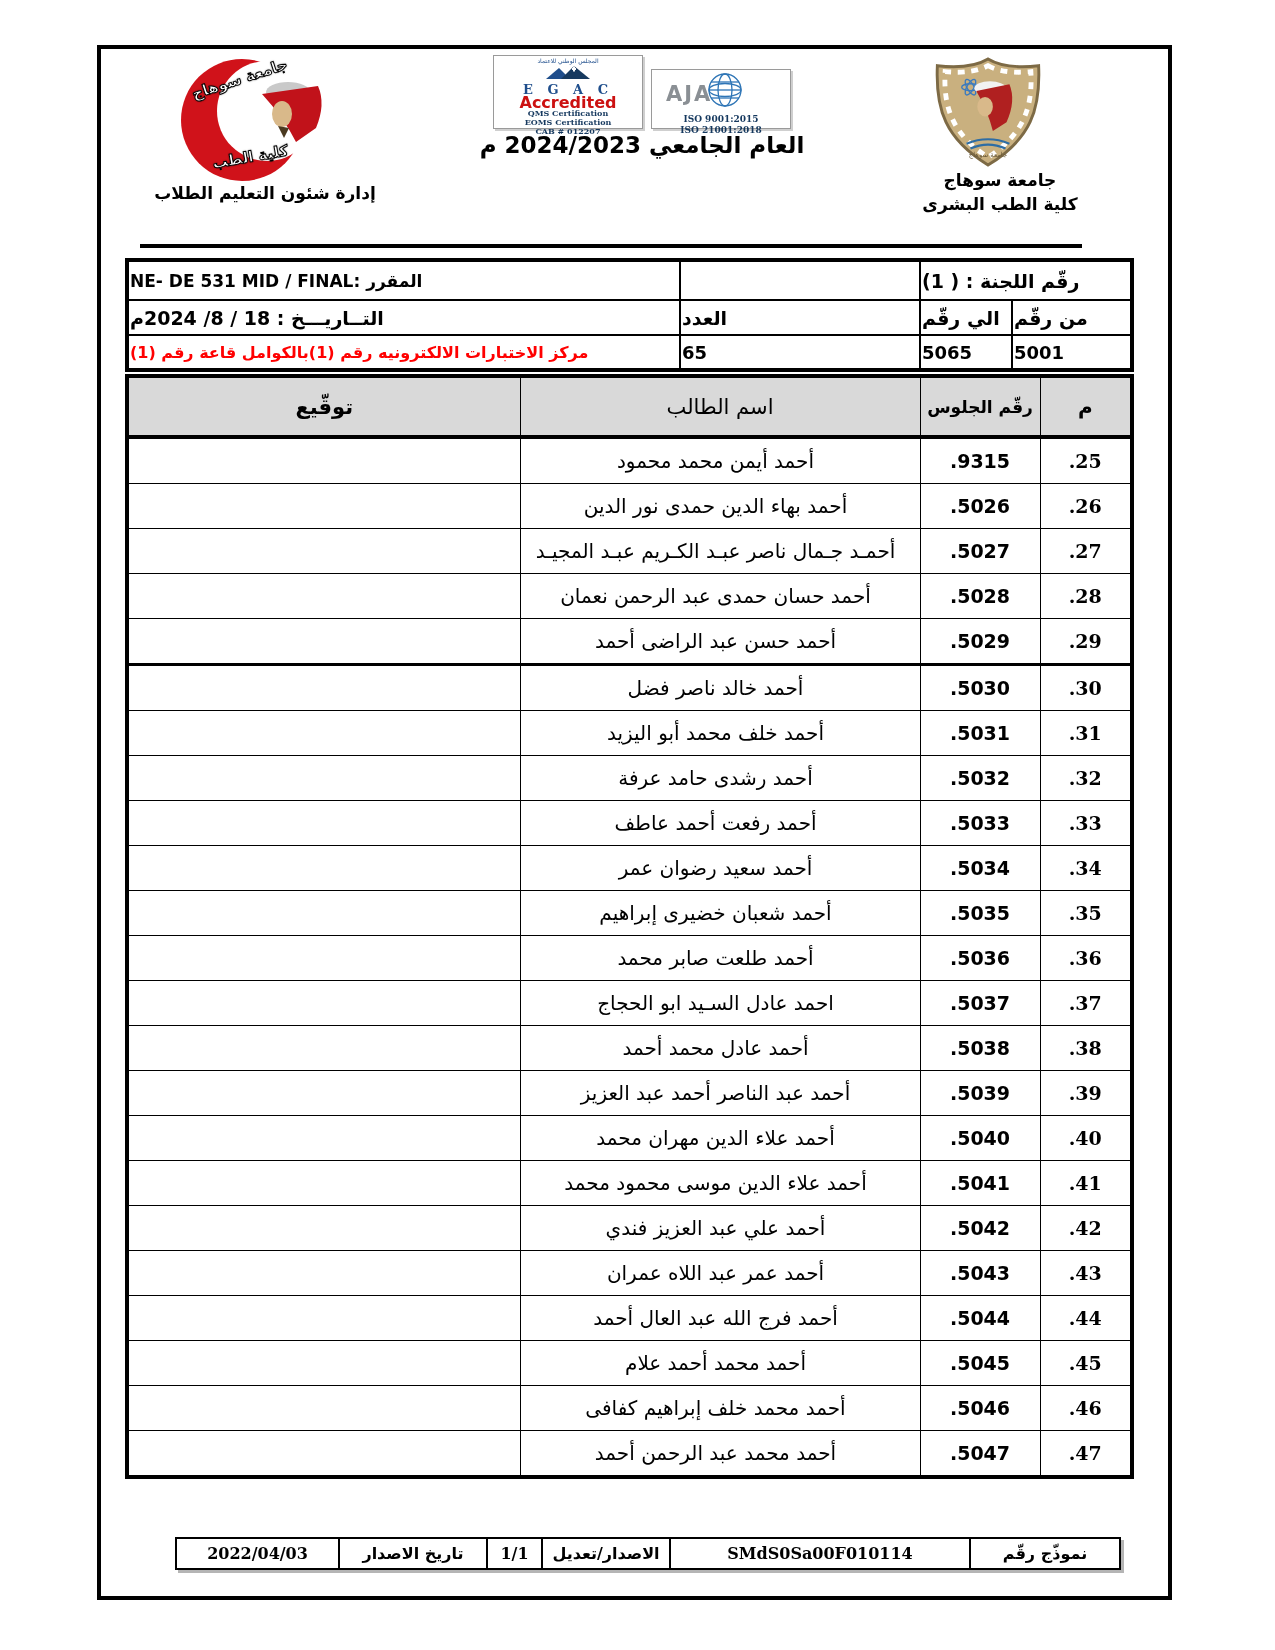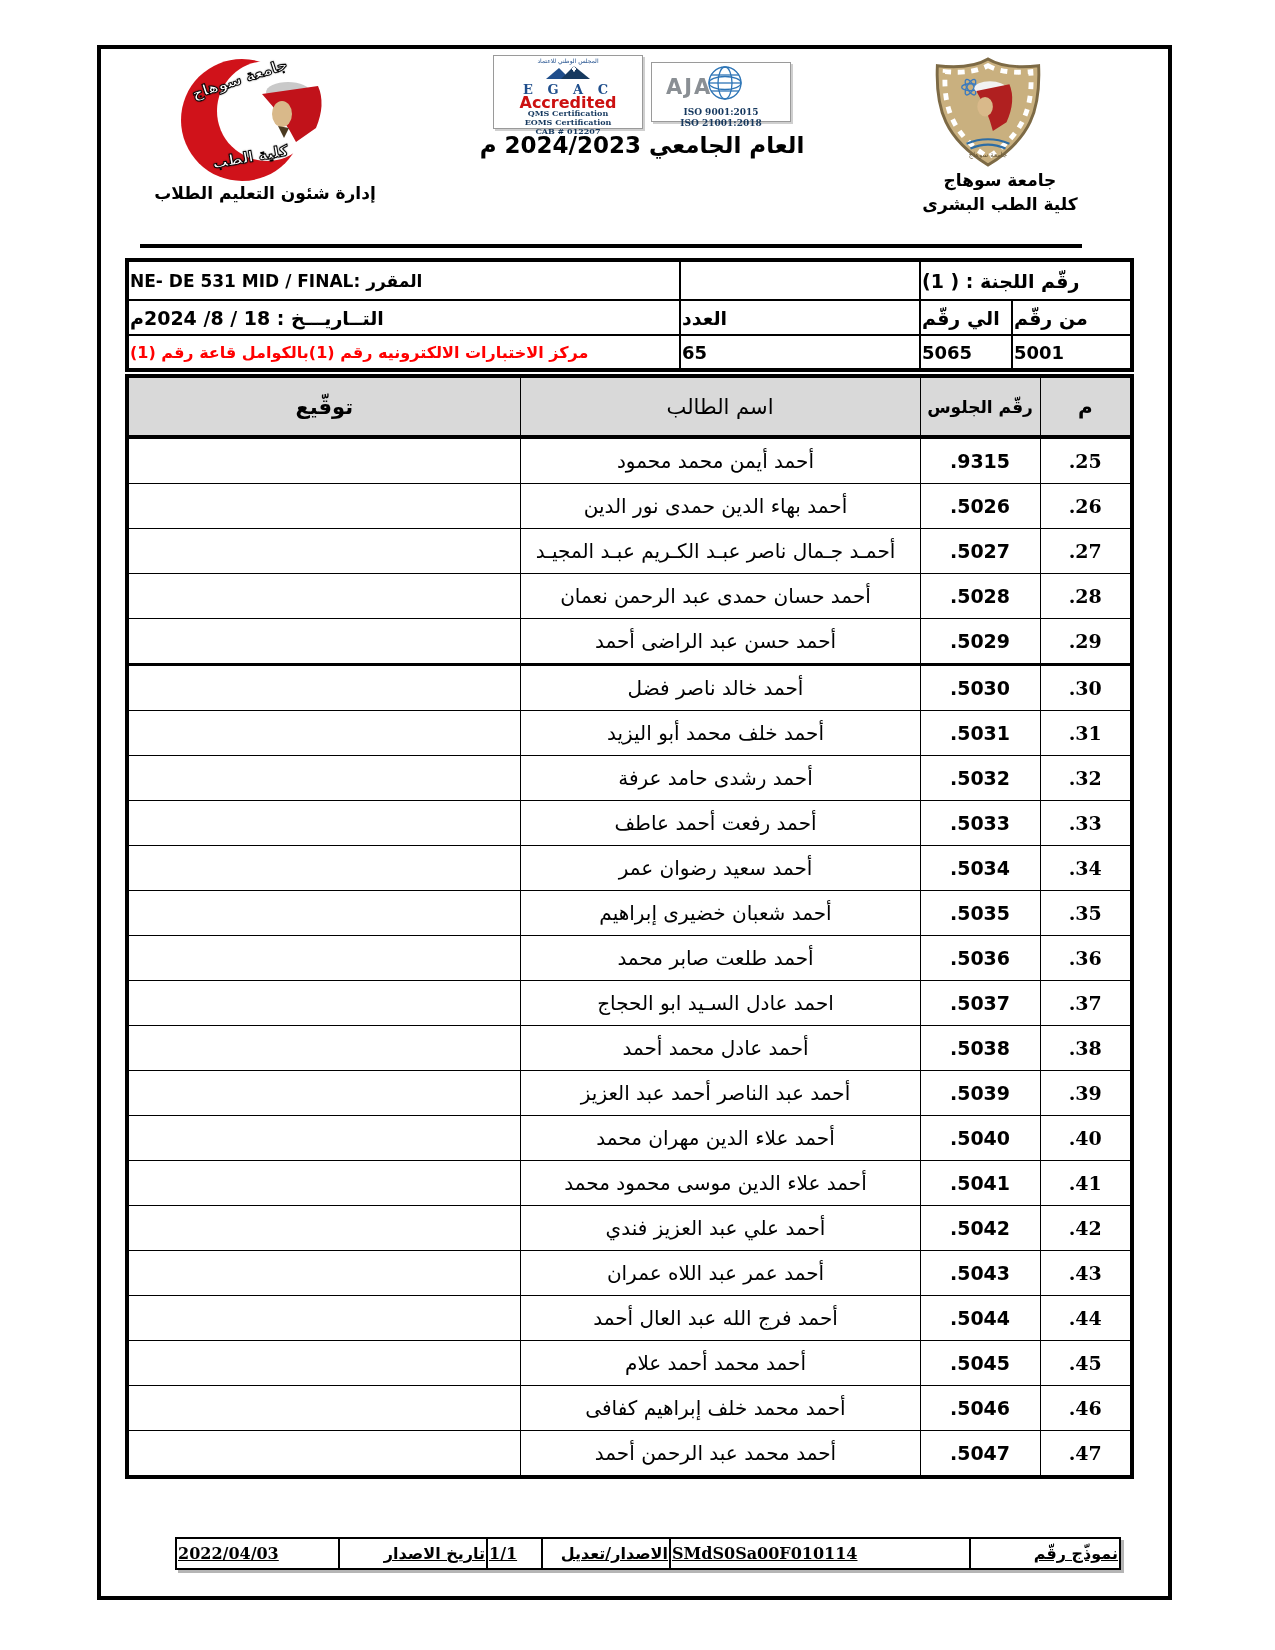--- a/index.html
+++ b/index.html
@@ -9,21 +9,21 @@
   }
   .abs{position:absolute;}
   
   .frame{left:97px;top:45px;width:1075px;height:1555px;border:4px solid #000;box-sizing:border-box;}
   
   .crescent-wrap{left:150px;top:52px;width:215px;height:138px;}
   .crescent-top{left:40px;top:18px;font-weight:bold;font-size:15px;color:#fff;transform:rotate(-18deg);-webkit-text-stroke:1px #000;text-shadow:0 0 2px #000;}
   .crescent-bottom{left:62px;top:96px;font-weight:bold;font-size:15px;color:#fff;transform:rotate(-10deg);-webkit-text-stroke:1px #000;text-shadow:0 0 2px #000;}
   .admin-caption{left:140px;top:183px;width:250px;text-align:center;font-weight:bold;font-size:17px;}
   .center-col{left:462px;top:55px;width:360px;text-align:center;}
-  .cert-row{display:flex;justify-content:center;gap:8px;align-items:center;}
+  .cert-row{display:flex;justify-content:center;gap:8px;align-items:flex-end;}
   .egac-box{width:150px;height:74px;border:1px solid #9a9a9a;box-shadow:2px 2px 0 #cfcfcf;background:#fff;text-align:center;padding-top:1px;box-sizing:border-box;}
   .egac-ar{font-size:6px;color:#1f4e8c;line-height:7px;}
   .egac-name{font-family:"DejaVu Serif",serif;font-weight:bold;font-size:13px;letter-spacing:5px;color:#1f4e8c;line-height:13px;}
   .egac-accred{font-weight:bold;font-size:16px;color:#c11;line-height:13px;}
   .egac-line{font-family:"DejaVu Serif",serif;font-weight:bold;font-size:8px;color:#16395f;line-height:9px;}
   .aja-box{width:140px;height:60px;border:1px solid #9a9a9a;box-shadow:2px 2px 0 #cfcfcf;background:#fff;text-align:center;position:relative;padding-top:2px;box-sizing:border-box;}
   .aja-name{position:absolute;left:14px;top:12px;font-weight:bold;font-size:21px;color:#8a8f94;letter-spacing:2px;}
   .aja-line{font-family:"DejaVu Serif",serif;font-weight:bold;font-size:9px;color:#16395f;line-height:11px;}
   .title1{margin-top:8px;font-weight:bold;font-size:26px;line-height:32px;}
   .title2{font-weight:bold;font-size:23px;line-height:32px;}
@@ -47,21 +47,21 @@
   .th-name{font-weight:normal;font-size:21px;}
   .th-seat{font-weight:bold;font-size:17px;}
   .th-no{font-weight:bold;font-size:20px;}
   .roster tbody td{height:42px;}
   .cell-no{font-family:"DejaVu Serif",serif;font-weight:bold;font-size:19px;}
   .cell-seat{font-weight:bold;font-size:19px;}
   .cell-name{text-align:right;padding-right:10px;font-size:20px;}
   .row-break td{border-bottom:3px solid #000;}
   
   .foot{left:175px;top:1537px;width:944px;box-shadow:3px 3px 0 #b5b5b5;border:2px solid #000;}
-  .foot td{border:2px solid #000;height:27px;font-weight:bold;font-size:16px;overflow:hidden;text-decoration:underline;}
+  .foot td{border:2px solid #000;text-align:center;height:27px;font-weight:bold;font-size:16px;overflow:hidden;}
   .serif{font-family:"DejaVu Serif",serif;}
 </style>
 </head>
 <body>
 
 <div class="abs frame"></div>
 
 <div class="abs crescent-wrap">
   <svg width="215" height="138" viewBox="0 0 215 138">
     <circle cx="92" cy="68" r="61" fill="#D0121A"></circle>

